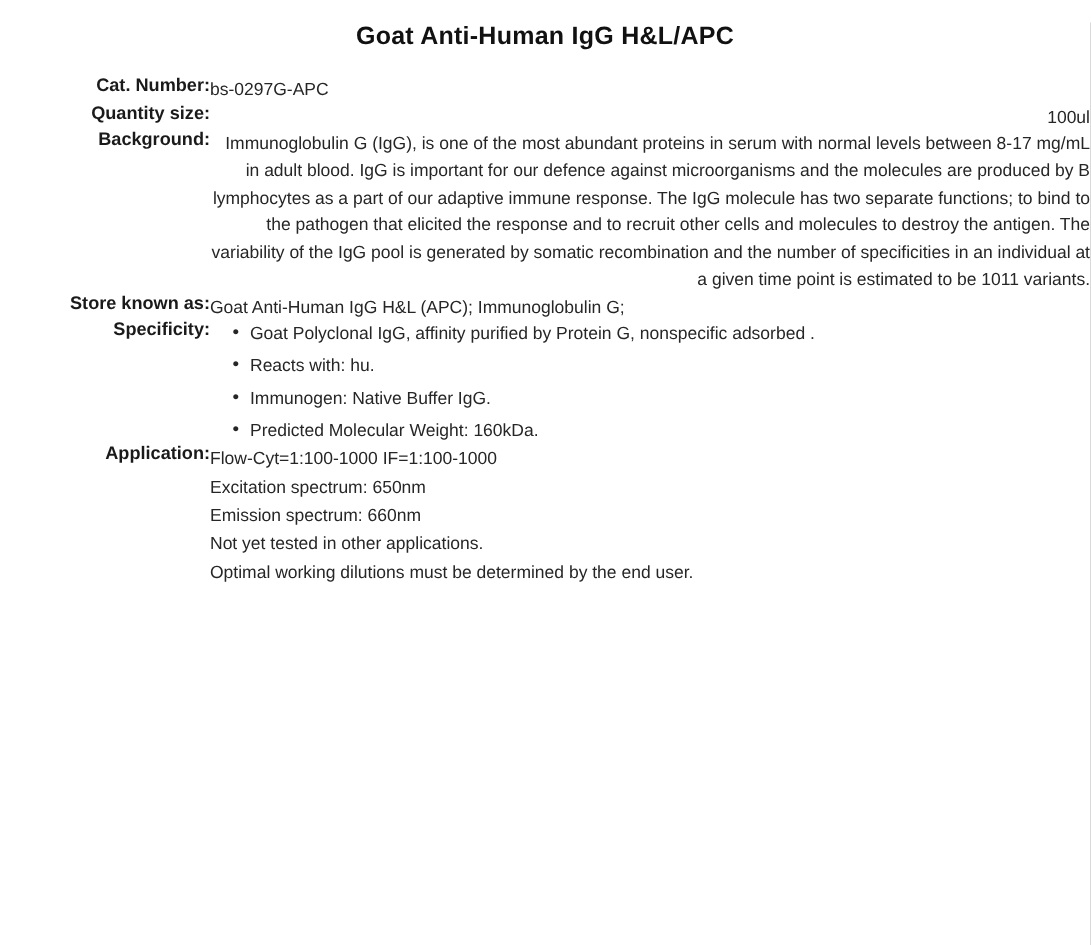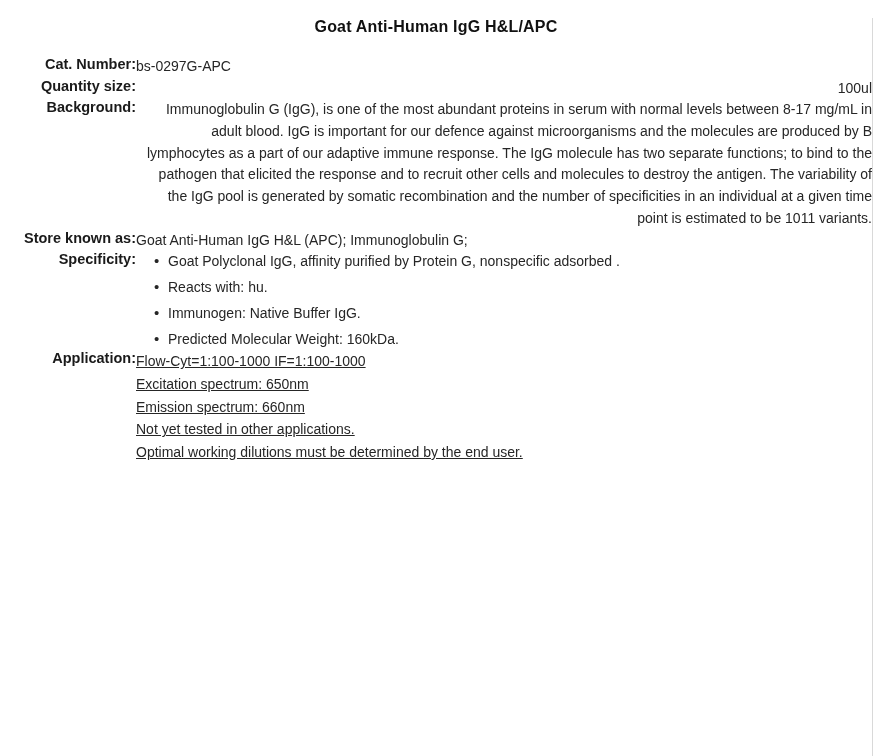--- a/index.html
+++ b/index.html
@@ -18,37 +18,37 @@
     position: relative;
     width: 873px;
     height: 756px;
     box-sizing: border-box;
     padding: 0;
     border-right: 1px solid #d9d9d9;
     border-bottom: 1px solid #d9d9d9;
   }
   .doc-title {
     text-align: center;
-    font-size: 16px;
+    font-size: 20px;
     font-weight: bold;
     color: #111;
     margin: 18px 0 0 0;
     letter-spacing: 0.2px;
   }
   table.spec {
     width: 100%;
     border-collapse: collapse;
     margin-top: 20px;
   }
   table.spec td {
     vertical-align: top;
     padding: 0;
   }
   td.label {
-    width: 136px;
+    width: 168px;
     text-align: right;
     font-size: 14.5px;
     font-weight: bold;
     color: #1a1a1a;
     padding-right: 12px;
     padding-top: 10px;
     white-space: nowrap;
   }
   td.value {
     font-size: 14px;
@@ -78,21 +78,20 @@
   ul.bullets li::before {
     content: "\2022";
     position: absolute;
     left: 0;
     top: -1px;
     font-size: 15px;
     color: #262626;
   }
   .lines div {
     line-height: 1.62;
-    text-decoration: underline;
   }
   .conc-extra {
     margin-left: 18px;
   }
 </style>
 </head>
 <body>
 
 <div class="page">
 

